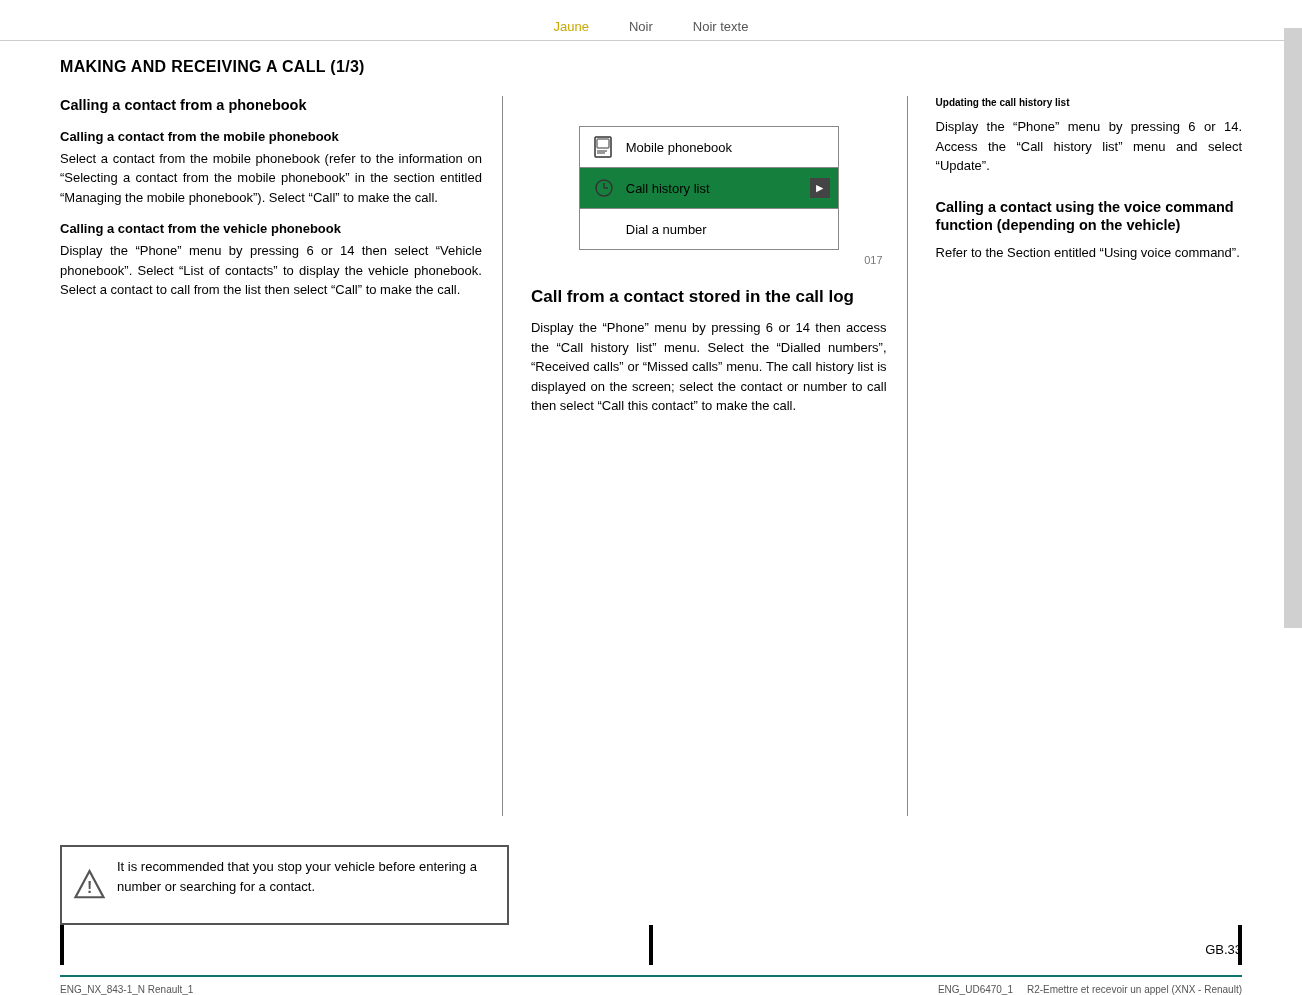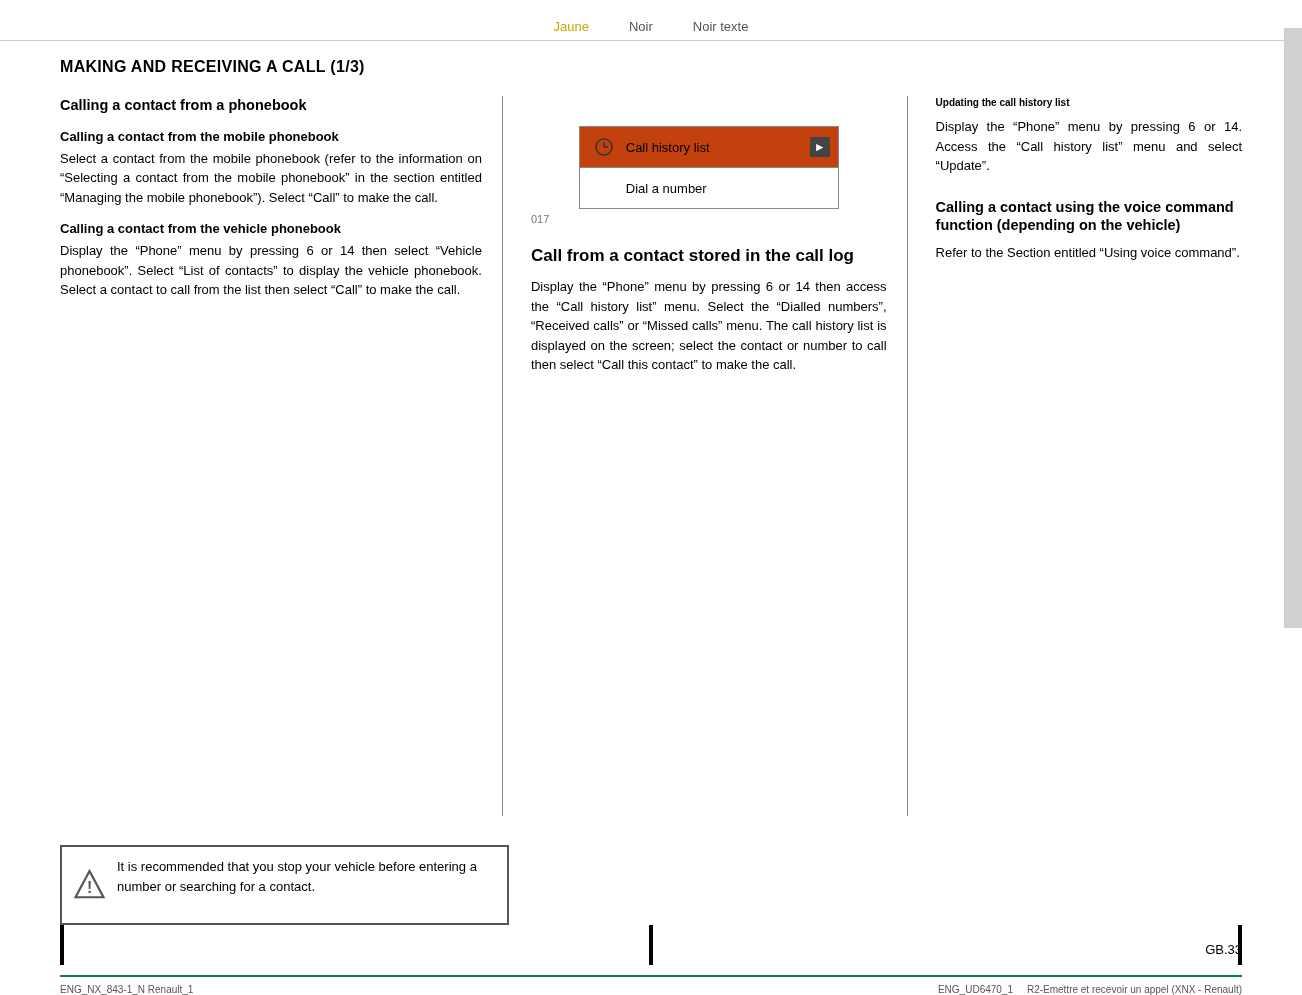--- a/index.html
+++ b/index.html
@@ -111,21 +111,21 @@
       display: flex;
       align-items: center;
       padding: 6px 10px;
       border-bottom: 1px solid #888;
       position: relative;
     }
     .phone-menu-row:last-child {
       border-bottom: none;
     }
     .phone-menu-row.highlighted {
-      background: #c2410c;
+      background: #15803d;
     }
 
     .menu-icon {
       width: 28px;
       height: 28px;
       margin-right: 8px;
       display: flex;
       align-items: center;
       justify-content: center;
       flex-shrink: 0;
@@ -143,20 +143,21 @@
       color: white;
       font-size: 12px;
     }
 
     .menu-text {
       font-size: 13px;
     }
 
     
     .img-number {
+      text-align: right;
       font-size: 11px;
       color: #777;
       margin-top: 4px;
       margin-right: 4px;
     }
 
     
     .call-from-heading {
       font-size: 17px;
       font-weight: bold;
@@ -289,20 +290,32 @@
       <div class="body-text">Select a contact from the mobile phonebook (refer to the information on “Selecting a contact from the mobile phonebook” in the section entitled “Managing the mobile phonebook”). Select “Call” to make the call.</div>
 
       <div class="sub-heading">Calling a contact from the vehicle phonebook</div>
       <div class="body-text">Display the “Phone” menu by pressing 6 or 14 then select “Vehicle phonebook”. Select “List of contacts” to display the vehicle phonebook. Select a contact to call from the list then select “Call” to make the call.</div>
     </div>
 
     <div class="col-center">
 
       <div class="phone-menu">
 
+        <div class="phone-menu-row">
+          <div class="menu-icon">
+
+            <svg width="22" height="22" viewBox="0 0 22 22">
+              <rect x="2" y="1" width="16" height="20" rx="1" fill="none" stroke="#333" stroke-width="1.5"></rect>
+              <rect x="4" y="3" width="12" height="9" rx="0.5" fill="none" stroke="#333" stroke-width="1"></rect>
+              <line x1="4" y1="15" x2="14" y2="15" stroke="#333" stroke-width="1"></line>
+              <line x1="4" y1="17" x2="12" y2="17" stroke="#333" stroke-width="1"></line>
+            </svg>
+          </div>
+          <span class="menu-text">Mobile phonebook</span>
+        </div>
 
         <div class="phone-menu-row highlighted">
           <div class="menu-icon">
 
             <svg width="22" height="22" viewBox="0 0 22 22">
               <circle cx="11" cy="11" r="8" fill="none" stroke="#333" stroke-width="1.5"></circle>
               <line x1="11" y1="11" x2="11" y2="6" stroke="#333" stroke-width="1.5"></line>
               <line x1="11" y1="11" x2="15" y2="11" stroke="#333" stroke-width="1.5"></line>
             </svg>
           </div>

